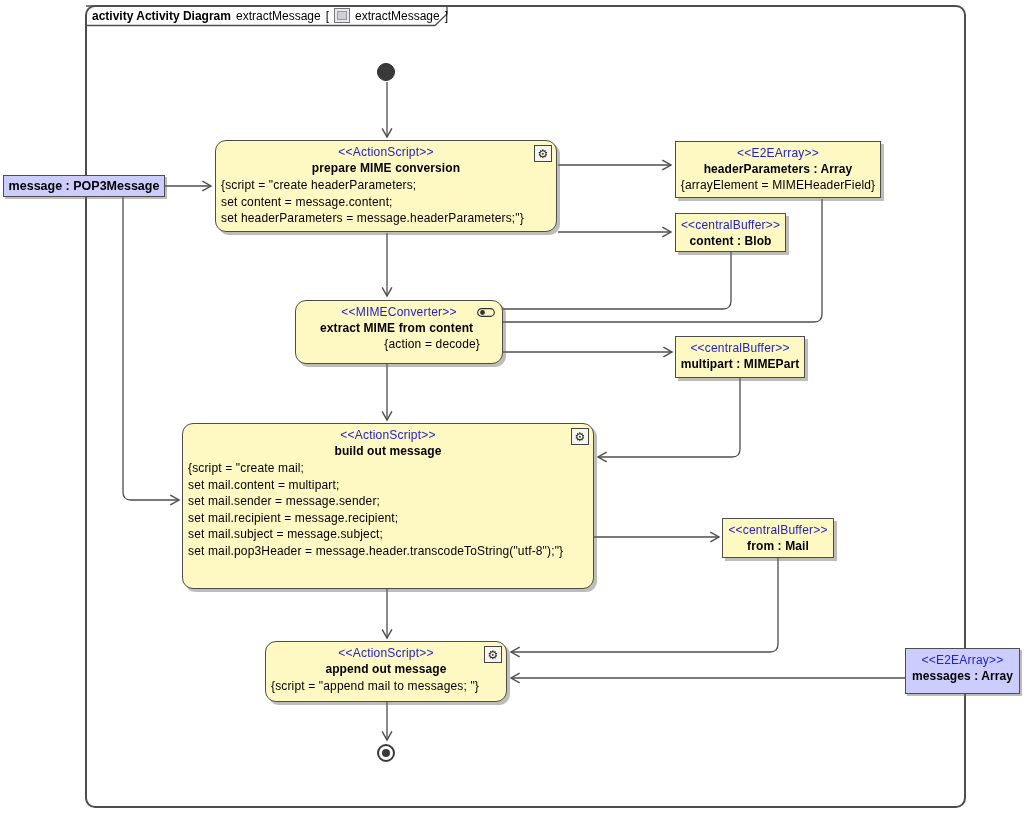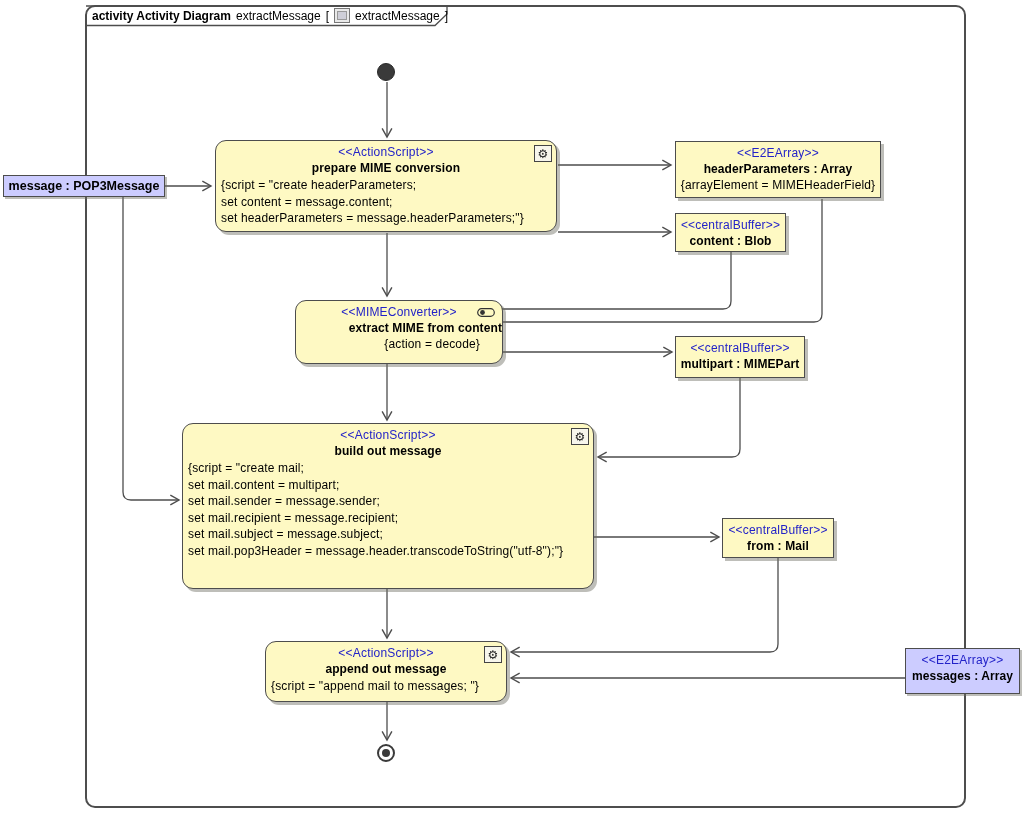--- a/index.html
+++ b/index.html
@@ -60,21 +60,21 @@
   .initial-node{
     position:absolute;left:377px;top:63px;width:18px;height:18px;z-index:4;
     border-radius:50%;background:#3a3a3a;border:1px solid #2a2a2a;box-sizing:border-box;
   }
   .final-node{
     position:absolute;left:377px;top:744px;width:18px;height:18px;z-index:4;
     border-radius:50%;border:2px solid #3a3a3a;background:#fff;box-sizing:border-box;
     display:flex;align-items:center;justify-content:center;
   }
   .final-node .dot{width:8px;height:8px;border-radius:50%;background:#3a3a3a;}
-  .left-name{text-align:right;padding-left:12px;}
+  .left-name{text-align:left;padding-left:24px;}
   .right-constraint{text-align:right;padding-right:22px;letter-spacing:.15px;padding-left:12px;}
   .center-constraint{text-align:center;letter-spacing:.15px;}
 </style>
 </head>
 <body>
 
 <div id="canvas">
 
   <div class="frame"></div>
 

